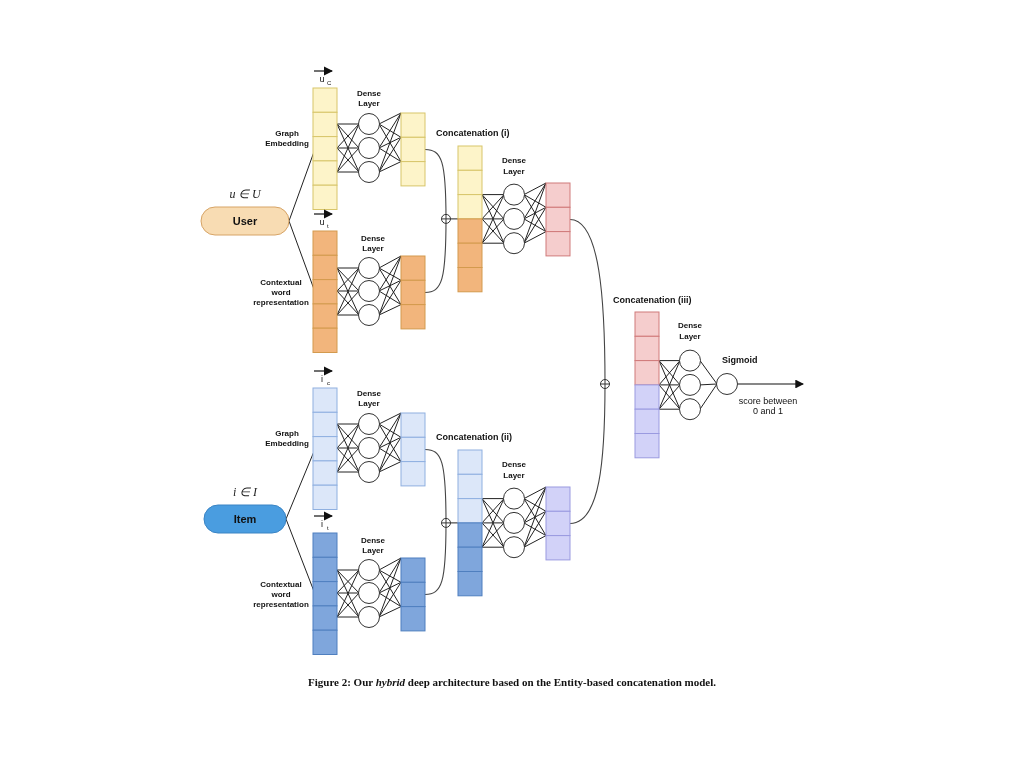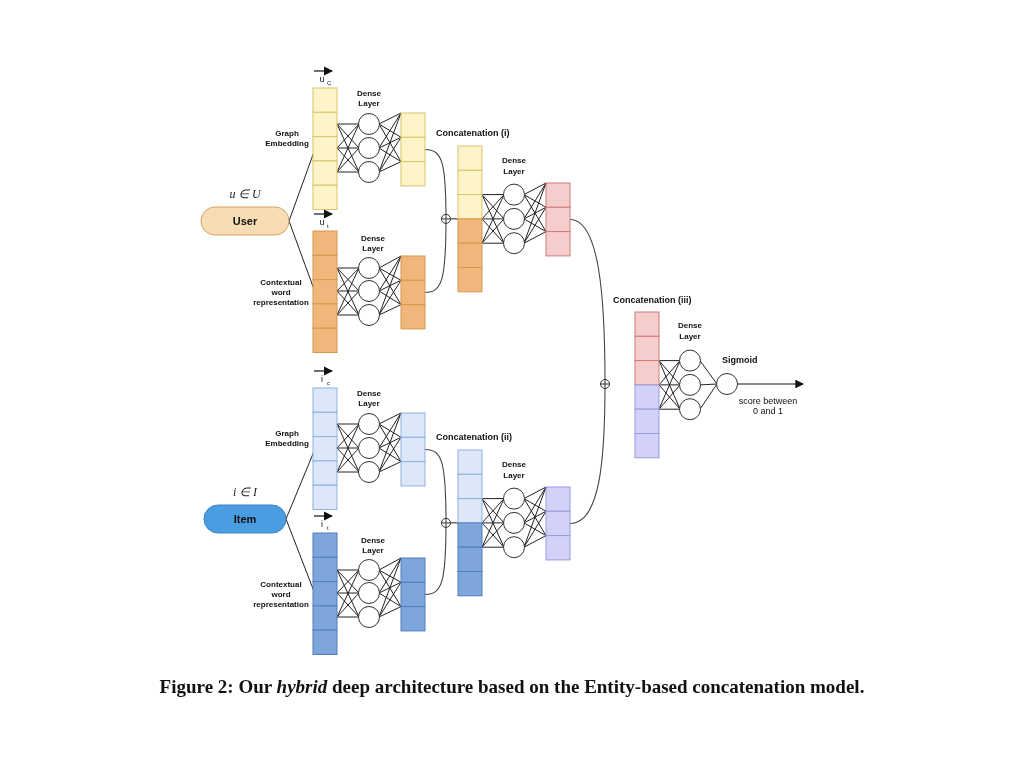--- a/index.html
+++ b/index.html
@@ -3,21 +3,21 @@
 <meta charset="utf-8">
 <style>
   html, body { margin: 0; padding: 0; background: #ffffff; }
   body { width: 1024px; height: 768px; position: relative; overflow: hidden; font-family: "Liberation Sans", sans-serif; }
   #fig { position: absolute; left: 0; top: 0; }
   svg text { font-family: "Liberation Sans", sans-serif; font-weight: bold; fill: #111; }
   svg text.math { font-family: "Liberation Serif", serif; font-style: italic; font-weight: normal; font-size: 12px; fill: #222; }
   svg text.small { font-size: 8px; }
   svg text.mid { font-size: 9px; }
   svg text.note { font-weight: normal; font-size: 9px; }
-  .caption { position: absolute; left: 0; width: 1024px; top: 676px; text-align: center; font-family: "Liberation Serif", serif; font-weight: bold; font-size: 19px; color: #111; }
+  .caption { position: absolute; left: 0; width: 1024px; top: 676px; text-align: center; font-family: "Liberation Serif", serif; font-weight: bold; font-size: 11px; color: #111; }
   .caption em { font-style: italic; }
 </style>
 </head>
 <body>
 
 <svg id="fig" width="1024" height="768" viewBox="0 0 1024 768">
   <defs>
     <marker id="arrowhead" markerWidth="8" markerHeight="8" refX="7" refY="4" orient="auto">
       <path d="M0,0 L8,4 L0,8 z" fill="#111"></path>
     </marker>

